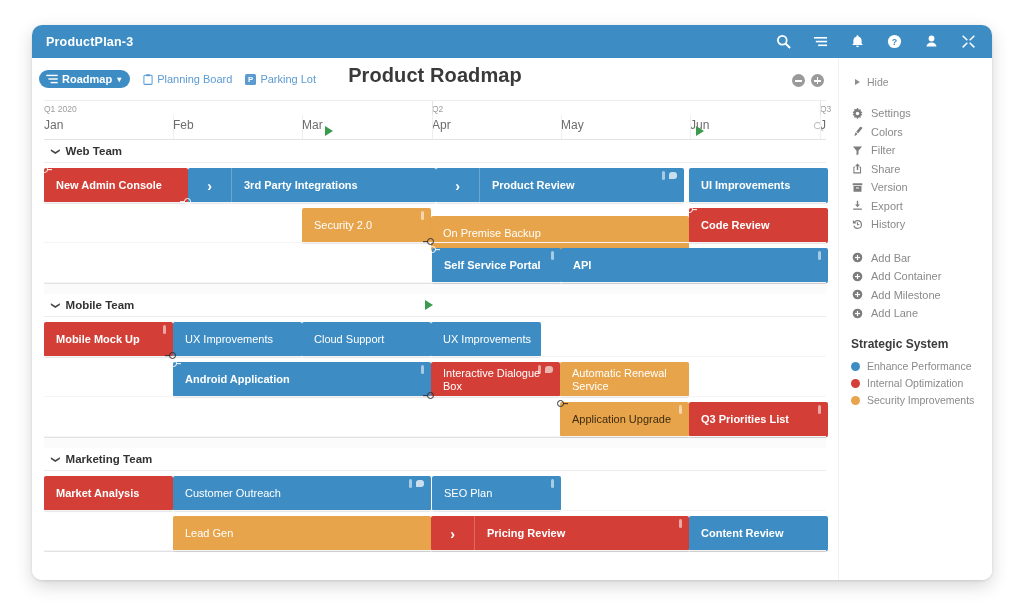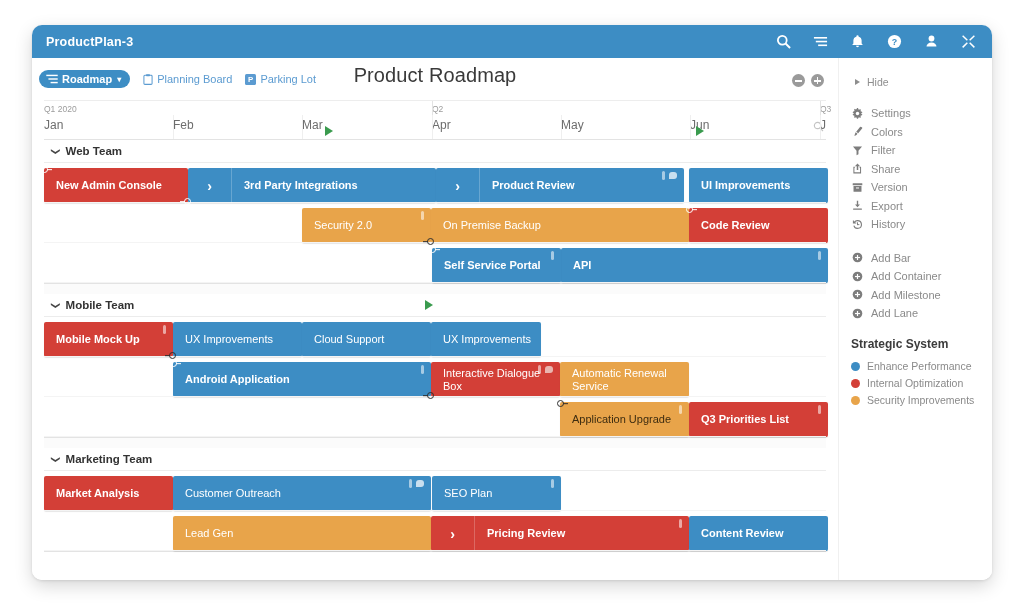--- a/index.html
+++ b/index.html
@@ -58,21 +58,21 @@
   .view-tab.active {
     background: #3d8dc4; color: #fff; font-weight: 600;
     padding: 3px 9px 3px 7px; border-radius: 11px;
   }
   .view-tab svg { display: block; }
   .caret { font-size: 8px; margin-left: 1px; }
 
   #page-title {
     position: absolute; left: 0; right: 0; top: 6px;
     text-align: center; font-size: 20px; color: #3a3a3a;
-    font-weight: 400; letter-spacing: .1px;
+    font-weight: 700; letter-spacing: .1px;
     pointer-events: none;
   }
 
   
   #zoom-ctrls {
     position: absolute; right: 14px; top: 16px;
     display: flex; gap: 6px; align-items: center;
   }
   .zoom-btn {
     width: 13px; height: 13px; border-radius: 50%;
@@ -377,21 +377,21 @@
                 <span class="row-sep"></span>
               </div>
               <div class="row">
                 <div class="bar orange" style="left: 258px; width: 129px;">
                   <span class="bar-label">Security 2.0</span>
                   <span class="ms br dark"></span>
                   <span class="badges">
                     <span class="bdg-attach"></span>
                   </span>
                 </div>
-                <div class="bar orange" style="left: 387px; width: 258px;">
+                <div class="bar orange" style="left: 387px; width: 258px; margin-top: 8px;">
                   <span class="bar-label">On Premise Backup</span>
                 </div>
                 <div class="bar red bold" style="left: 645px; width: 139px;">
                   <span class="bar-label">Code Review</span>
                   <span class="ms tl"></span>
                 </div>
                 <span class="row-sep"></span>
               </div>
               <div class="row">
                 <div class="bar blue bold" style="left: 517px; width: 267px;">

